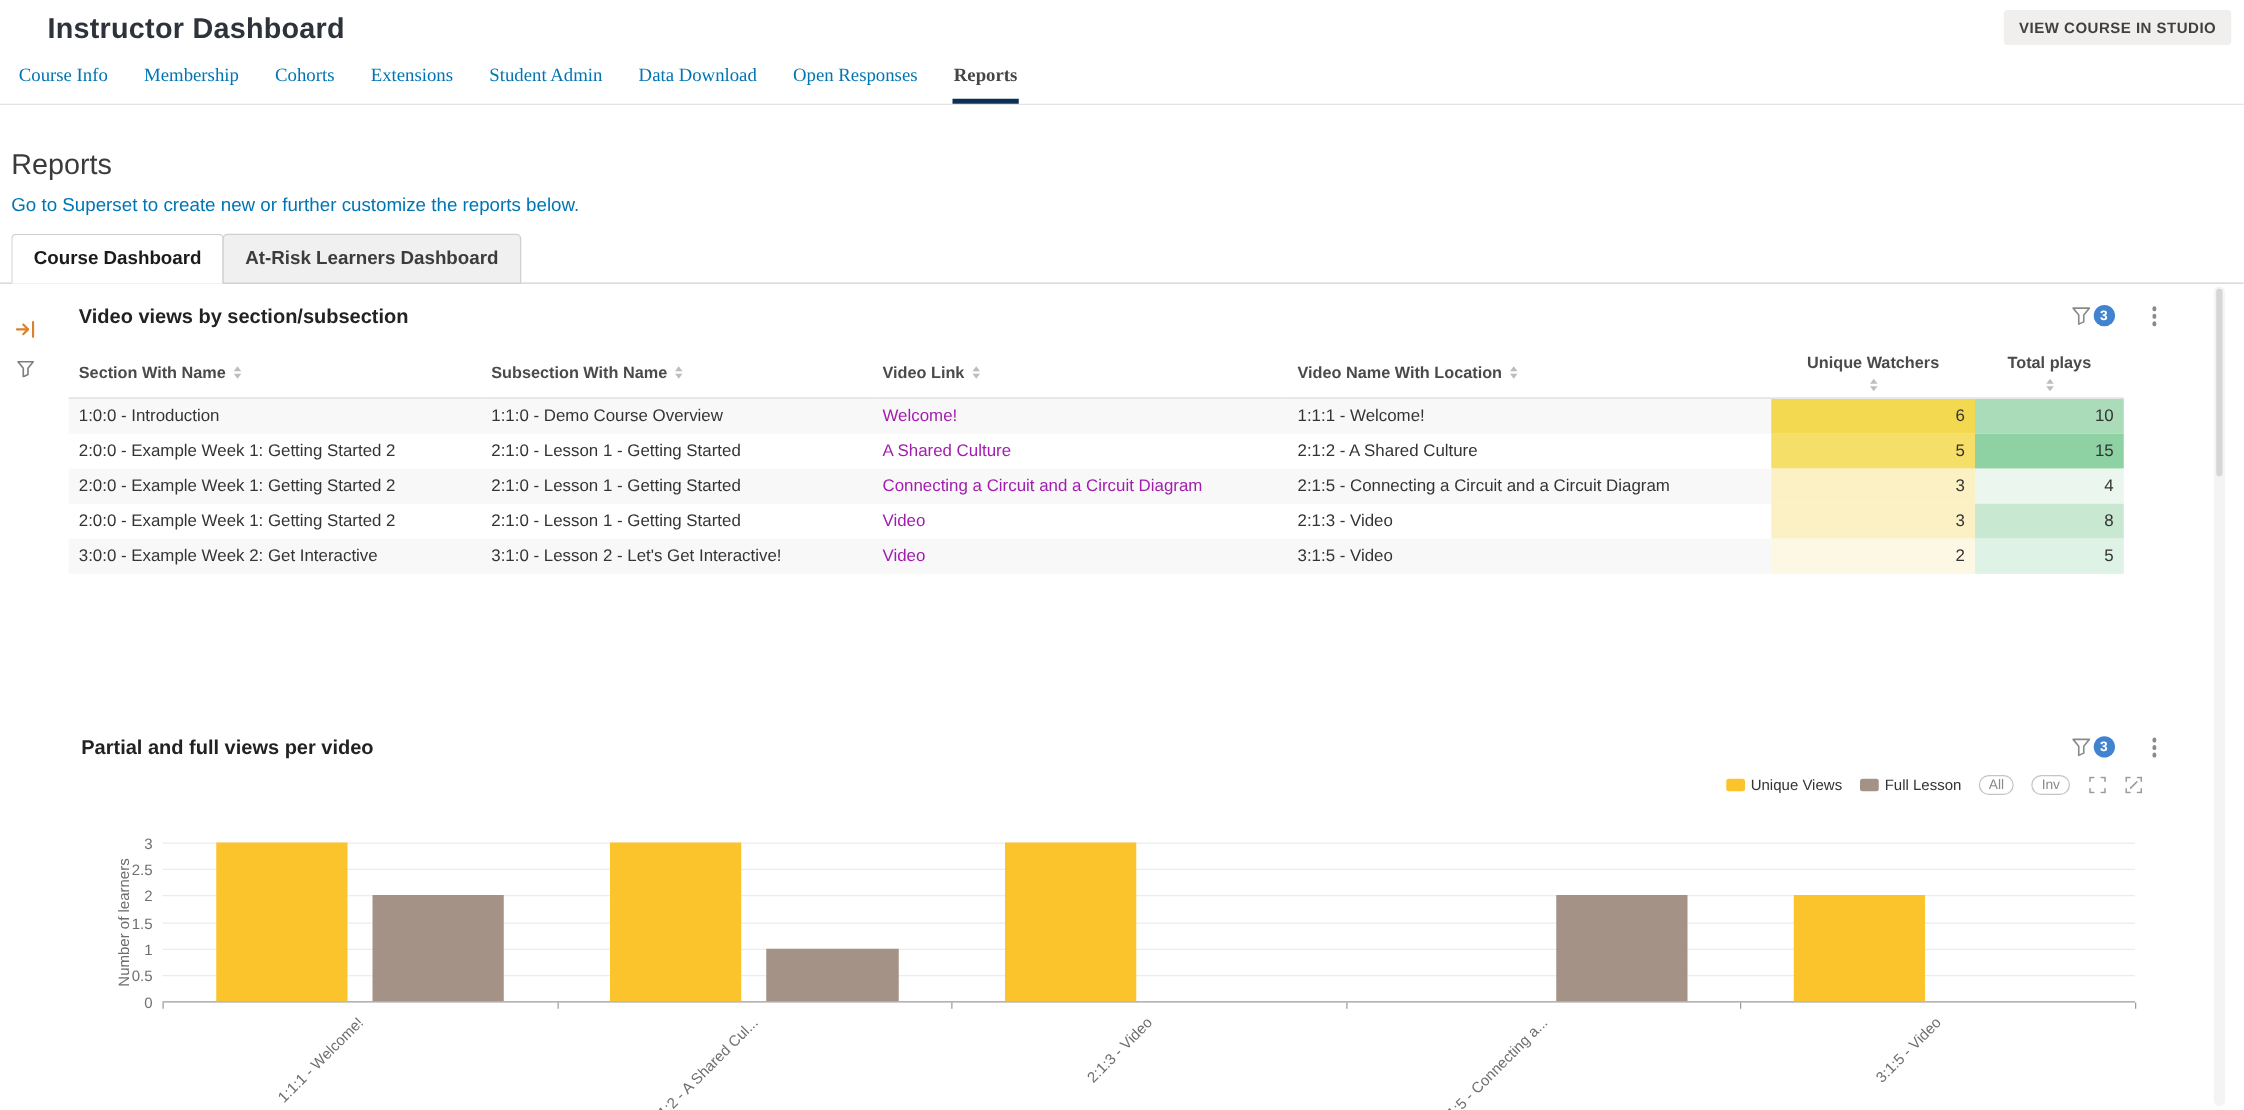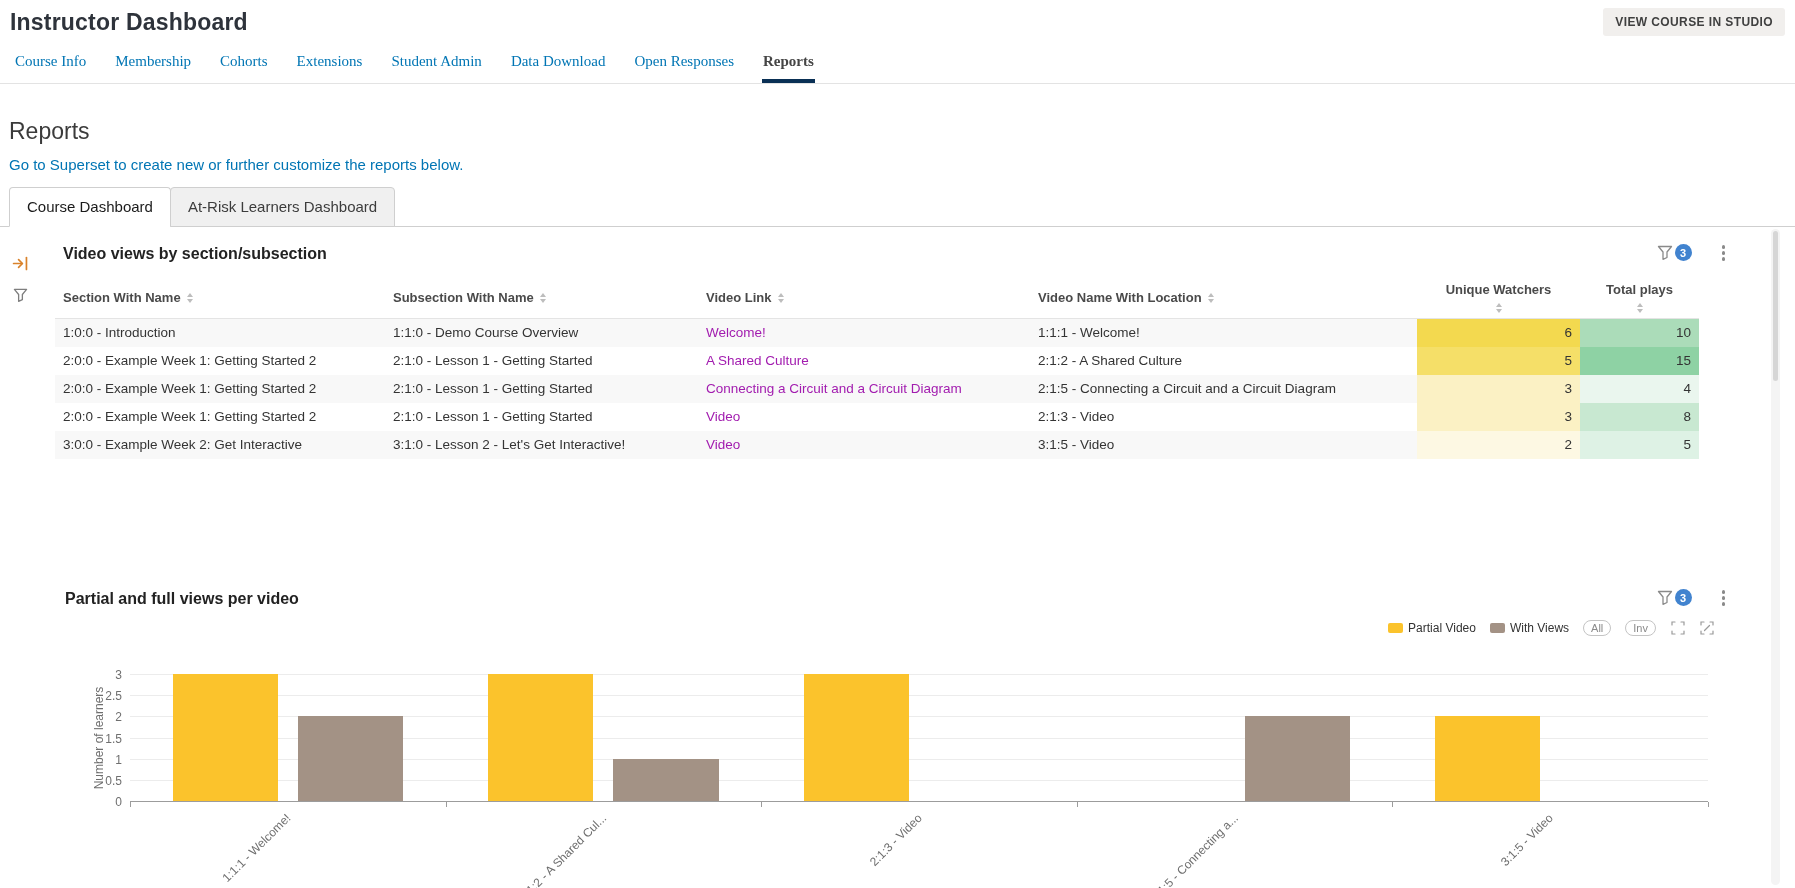--- a/index.html
+++ b/index.html
@@ -1,35 +1,35 @@
 <!DOCTYPE html>
 <html><head>
 <meta charset="utf-8">
 <style>
   * { box-sizing: border-box; }
   body { margin:0; background:#fff; font-family:"Liberation Sans", sans-serif; color:#333; }
   .page { position:relative; width:1795px; height:888px; overflow:hidden; background:#fff; }
 
   
-  .top-header { display:flex; align-items:flex-start; justify-content:space-between; padding:8px 10px 0 10px; }
+  .top-header { display:flex; align-items:flex-start; justify-content:space-between; padding:8px 10px 0 10px;margin-left:28px; }
   .page-title { margin:0; font-size:23px; line-height:28px; font-weight:700; color:#2e333b; letter-spacing:.2px; }
   .studio-btn { background:#f1efed; border:none; border-radius:3px; color:#404040; font-family:inherit;
                 font-size:12px; font-weight:600; letter-spacing:.4px; padding:7px 12px; cursor:pointer; white-space:nowrap; }
 
   
   .course-nav { display:flex; gap:27px; padding:6px 0 0 14px; border-bottom:1px solid #e3e3e3;font-family:Liberation Serif, serif; }
   .nav-item { font-size:15px; line-height:18px; color:#0075b4; text-decoration:none; padding:10px 1px 13px; cursor:pointer; }
   .nav-item.active { color:#454545; font-weight:700; border-bottom:4px solid #0a3055; padding-bottom:9px; }
 
   
   .reports-heading { margin:34px 0 0 9px; font-size:23px; line-height:27px; font-weight:400; color:#3b3b3b; }
   .superset-link { display:inline-block; margin:11px 0 0 9px; font-size:15px; line-height:18px; color:#0075b4; text-decoration:none; cursor:pointer; }
 
   
-  .dash-tabs-row { display:flex; margin-top:13px; padding-left:9px; border-bottom:1px solid #cfcfcf; }
+  .dash-tabs-row { display:flex; margin-top:13px; padding-left:9px; border-bottom:1px solid #cfcfcf;font-weight:bold; }
   .dash-tab { font-size:15px; line-height:18px; color:#3c3c3c; padding:10px 17px; border:1px solid #cfcfcf;
               background:#f0f0f0; border-radius:4px 4px 0 0; margin-bottom:-1px; cursor:pointer; white-space:nowrap; }
   .dash-tab + .dash-tab { margin-left:-1px; }
   .dash-tab.active { background:#fff; border-bottom-color:#fff; color:#1a1a1a; }
 
   
   .dashboard { position:relative; display:flex; height:660px; }
   .rail { width:40px; flex:none; display:flex; flex-direction:column; align-items:center; padding-top:26px; gap:12px; }
   .rail-btn { width:20px; height:20px; display:flex; align-items:center; justify-content:center;
               background:none; border:none; padding:0; cursor:pointer; }
@@ -281,25 +281,25 @@
                 <i></i>
                 <i></i>
                 <i></i>
               </button>
           </div>
         </div>
 
         <div class="legend-row">
           <div class="legend-item">
             <span class="legend-swatch" style="background-color: rgb(251, 195, 44);"></span>
-            <span class="legend-label">Partial Video</span>
+            <span class="legend-label">Unique Views</span>
           </div>
           <div class="legend-item">
             <span class="legend-swatch" style="background-color: rgb(163, 146, 133);"></span>
-            <span class="legend-label">With Views</span>
+            <span class="legend-label">Full Lesson</span>
           </div>
           <button class="pill">All</button>
           <button class="pill">Inv</button>
           <button class="brush-btn">
             <svg width="14" height="14" viewBox="0 0 14 14" fill="none" stroke="#9a9a9a" stroke-width="1.2" stroke-linecap="round">
               <path d="M1 4 V1 h3 M10 1 h3 v3 M13 10 v3 h-3 M4 13 H1 v-3"></path>
             </svg>
           </button>
           <button class="brush-btn">
             <svg width="14" height="14" viewBox="0 0 14 14" fill="none" stroke="#9a9a9a" stroke-width="1.2" stroke-linecap="round">

